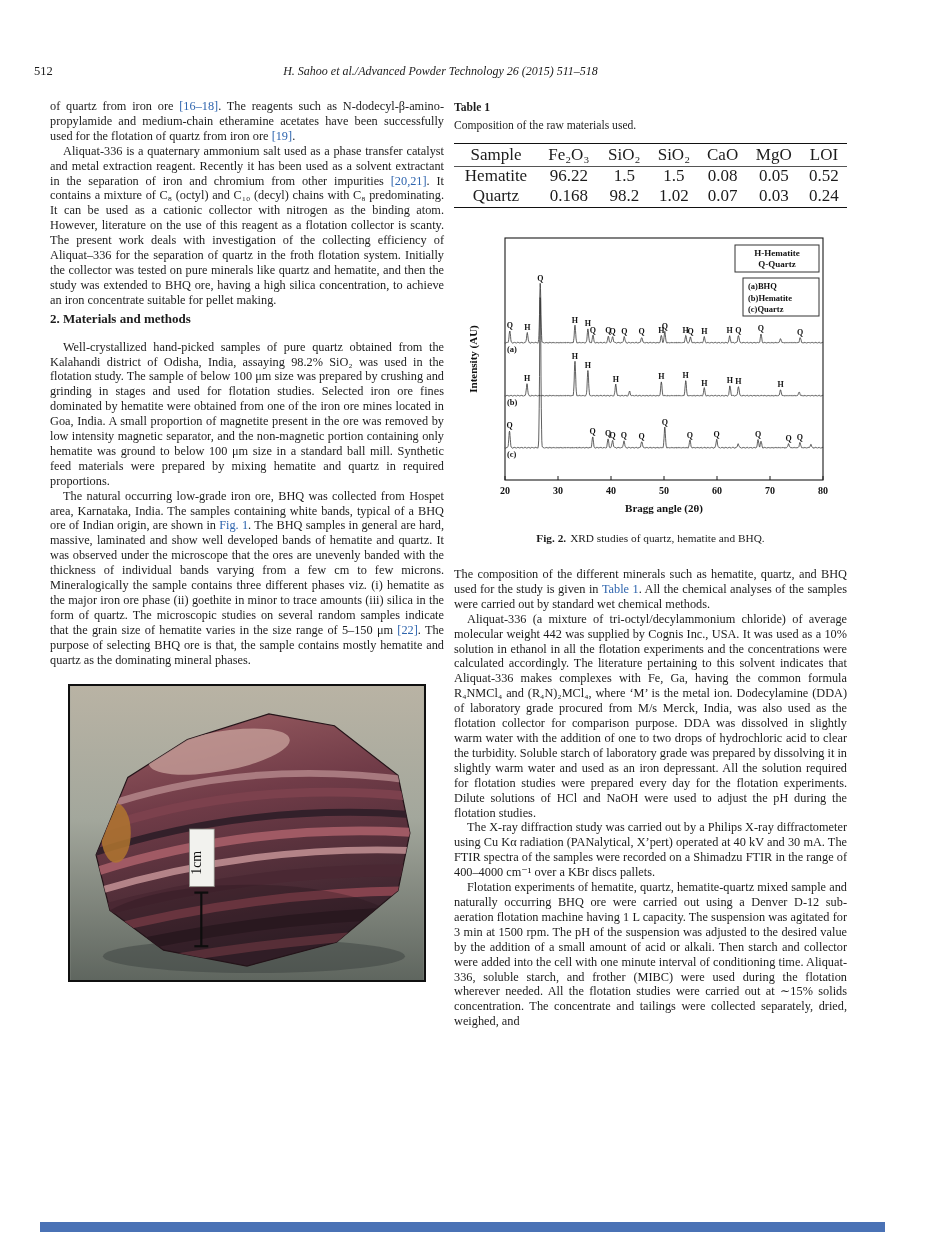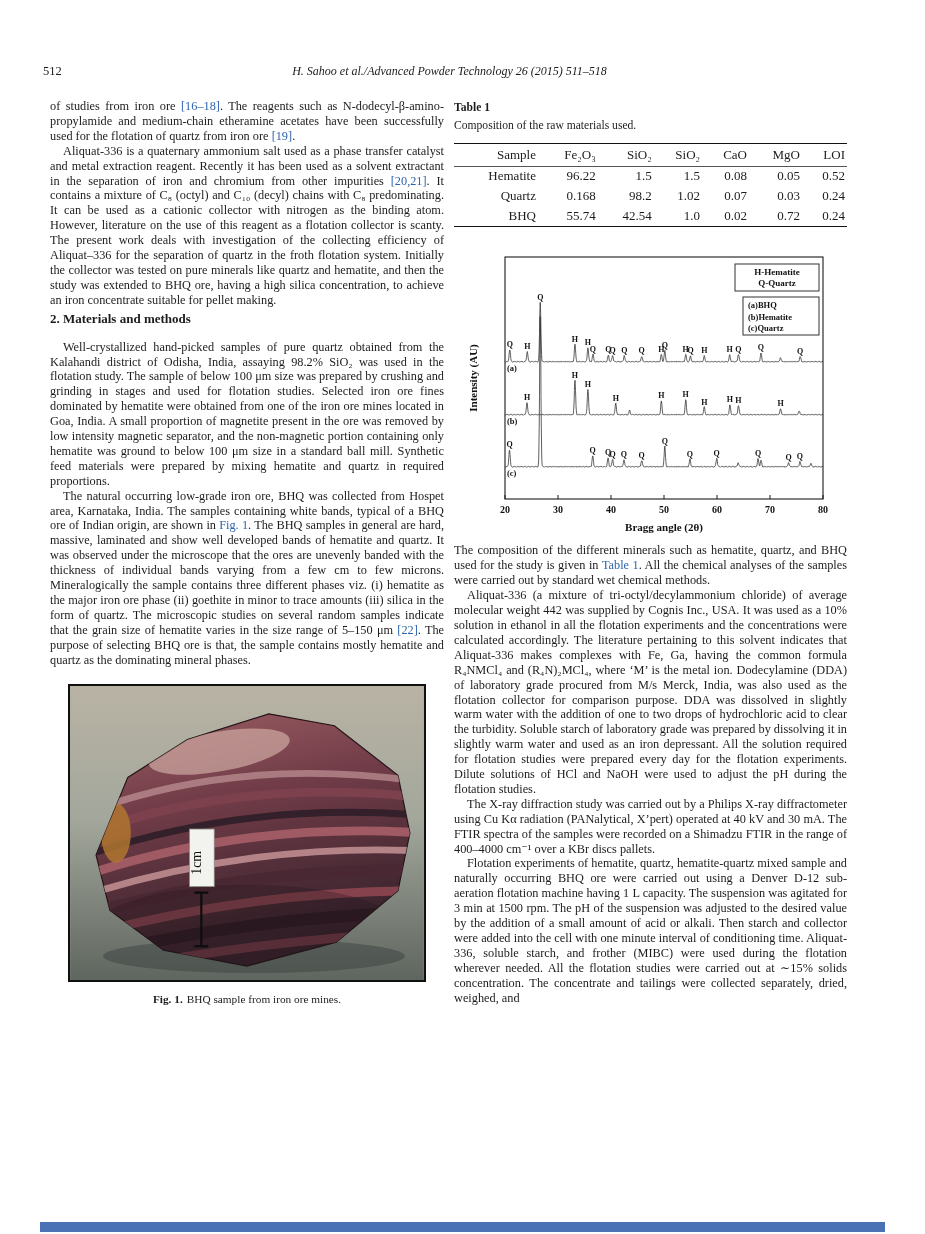--- a/index.html
+++ b/index.html
@@ -4,21 +4,21 @@
 <style>
   * { margin:0; padding:0; box-sizing:border-box; }
   html,body { background:#ffffff; }
   body {
     width:925px; height:1234px;
     font-family:"Liberation Serif","DejaVu Serif",serif;
     color:#1c1c1c;
   }
   .page { position:relative; width:925px; height:1234px; background:#fff; overflow:hidden; }
 
-  .pg-header { position:absolute; top:64px; left:43px; width:813px; text-align:center; font-size:12px; }
+  .pg-header { position:absolute; top:64px; left:34px; width:813px; text-align:center; font-size:12px; }
   .pg-num { position:absolute; left:0; top:0; font-size:12.5px; font-style:normal; }
   .running-title { font-style:italic; }
 
   .col { position:absolute; top:99px; font-size:12.3px; line-height:14.9px; text-align:justify; }
   .left  { left:50px;  width:394px; }
   .right { left:454px; width:393px; }
 
   .para { margin:0; }
   .ind { text-indent:13px; }
   .ref-link { color:#2e64ad; cursor:pointer;font-family:Liberation Serif, serif; }
@@ -29,21 +29,21 @@
   .photo-frame { width:358px; height:298px; margin:0 auto; border:2px solid #101010; background:#9aa098; overflow:hidden; }
   .photo-frame svg { display:block; }
 
   .caption { margin-top:11px; font-size:11.3px; text-align:center; line-height:13.5px; }
   .cap-label { font-weight:bold; }
   .cap-text { margin-left:4px; }
 
   .table-block { margin-top:2px; }
   .table-label { font-weight:bold; font-size:11.6px; }
   .table-caption { font-size:11.6px; margin:3px 0 9px; }
-  table.data-table { width:100%; border-collapse:collapse; font-size:13px; text-align:right;
+  table.data-table { width:100%; border-collapse:collapse; font-size:17px; text-align:center;
     border-top:1.4px solid #111; border-bottom:1.4px solid #111; }
   .data-table th { font-weight:normal; padding:4px 2px 3px; border-bottom:1px solid #555; }
   .data-table td { padding:2.5px 2px; }
   .data-table th:first-child, .data-table td:first-child { width:84px; }
 
   .fig2 { margin-top:24px; }
   .chart { width:372px; height:292px; margin:0 auto; }
   .fig2 .caption { margin-top:8px; margin-bottom:22px; }
 
   .footer-bar { position:absolute; left:40px; top:1222px; width:845px; height:10px; background:#4a72b5; }
@@ -52,21 +52,21 @@
 <body>
 
 <div class="page">
 
   <header class="pg-header">
     <span class="pg-num">512</span>
     <span class="running-title">H. Sahoo et al./Advanced Powder Technology 26 (2015) 511–518</span>
   </header>
 
   <div class="col left">
-    <p class="para"><span>of studies from iron ore </span><span class="ref-link">[16–18]</span><span>. The reagents such as N-dodecyl-β-amino-propylamide and medium-chain etheramine acetates have been successfully used for the flotation of quartz from iron ore </span><span class="ref-link">[19]</span><span>.</span></p>
+    <p class="para"><span>of quartz from iron ore </span><span class="ref-link">[16–18]</span><span>. The reagents such as N-dodecyl-β-amino-propylamide and medium-chain etheramine acetates have been successfully used for the flotation of quartz from iron ore </span><span class="ref-link">[19]</span><span>.</span></p>
     <p class="para ind"><span>Aliquat-336 is a quaternary ammonium salt used as a phase transfer catalyst and metal extraction reagent. Recently it has been used as a solvent extractant in the separation of iron and chromium from other impurities </span><span class="ref-link">[20,21]</span><span>. It contains a mixture of C₈ (octyl) and C₁₀ (decyl) chains with C₈ predominating. It can be used as a cationic collector with nitrogen as the binding atom. However, literature on the use of this reagent as a flotation collector is scanty. The present work deals with investigation of the collecting efficiency of Aliquat–336 for the separation of quartz in the froth flotation system. Initially the collector was tested on pure minerals like quartz and hematite, and then the study was extended to BHQ ore, having a high silica concentration, to achieve an iron concentrate suitable for pellet making.</span></p>
     <h2 class="sec-heading">2. Materials and methods</h2>
     <p class="para ind"><span>Well-crystallized hand-picked samples of pure quartz obtained from the Kalahandi district of Odisha, India, assaying 98.2% SiO₂ was used in the flotation study. The sample of below 100 μm size was prepared by crushing and grinding in stages and used for flotation studies. Selected iron ore fines dominated by hematite were obtained from one of the iron ore mines located in Goa, India. A small proportion of magnetite present in the ore was removed by low intensity magnetic separator, and the non-magnetic portion containing only hematite was ground to below 100 μm size in a standard ball mill. Synthetic feed materials were prepared by mixing hematite and quartz in required proportions.</span></p>
     <p class="para ind"><span>The natural occurring low-grade iron ore, BHQ was collected from Hospet area, Karnataka, India. The samples containing white bands, typical of a BHQ ore of Indian origin, are shown in </span><span class="ref-link">Fig. 1</span><span>. The BHQ samples in general are hard, massive, laminated and show well developed bands of hematite and quartz. It was observed under the microscope that the ores are unevenly banded with the thickness of individual bands varying from a few cm to few microns. Mineralogically the sample contains three different phases viz. (i) hematite as the major iron ore phase (ii) goethite in minor to trace amounts (iii) silica in the form of quartz. The microscopic studies on several random samples indicate that the grain size of hematite varies in the size range of 5–150 μm </span><span class="ref-link">[22]</span><span>. The purpose of selecting BHQ ore is that, the sample contains mostly hematite and quartz as the dominating mineral phases.</span></p>
 
     <figure class="fig1">
       <div class="photo-frame">
         <svg viewBox="0 0 356 296" width="354" height="294">
           <defs>
             <linearGradient id="g-bg" x1="0" y1="0" x2="0" y2="1">
@@ -100,23 +100,20 @@
             <ellipse cx="46" cy="148" rx="15" ry="30" fill="#b0762f" opacity="0.85"></ellipse>
             <ellipse cx="180" cy="250" rx="160" ry="50" fill="#241419" opacity="0.3"></ellipse>
           </g>
           <rect x="120" y="144" width="25" height="58" fill="#f2f2ee" stroke="#8a8a82" stroke-width="0.8"></rect>
           <text x="132" y="178" transform="rotate(-90 132 178)" text-anchor="middle" font-size="14" fill="#111" font-family="&quot;Liberation Serif&quot;,&quot;DejaVu Serif&quot;,serif">1cm</text>
           <line x1="132" y1="208" x2="132" y2="262" stroke="#0d0d0d" stroke-width="2.2"></line>
           <line x1="125" y1="208" x2="139" y2="208" stroke="#0d0d0d" stroke-width="2.2"></line>
           <line x1="125" y1="262" x2="139" y2="262" stroke="#0d0d0d" stroke-width="2.2"></line>
         </svg>
       </div>
-      <figcaption class="caption">
-        <span class="cap-label">Fig. 1.</span><span class="cap-text">BHQ sample from iron ore mines.</span>
-      </figcaption>
     </figure>
   </div>
 
   <div class="col right">
 
     <div class="table-block">
       <div class="table-label">Table 1</div>
       <div class="table-caption">Composition of the raw materials used.</div>
       <table class="data-table" data-table="table1">
         <thead>
@@ -140,29 +137,20 @@
               <td>0.05</td>
               <td>0.52</td>
             </tr>
             <tr>
               <td>Quartz</td>
               <td>0.168</td>
               <td>98.2</td>
               <td>1.02</td>
               <td>0.07</td>
               <td>0.03</td>
-              <td>0.24</td>
-            </tr>
-            <tr>
-              <td>BHQ</td>
-              <td>55.74</td>
-              <td>42.54</td>
-              <td>1.0</td>
-              <td>0.02</td>
-              <td>0.72</td>
               <td>0.24</td>
             </tr>
           </tbody>
       </table>
     </div>
 
     <figure class="fig2">
       <div class="chart"><svg viewBox="0 0 372 292" width="372" height="292">
             <rect x="40" y="6" width="318" height="242" fill="#fff" stroke="#1a1a1a" stroke-width="1.1"></rect>
             <line x1="40" y1="248" x2="40" y2="244" stroke="#1a1a1a" stroke-width="1"></line>
@@ -229,20 +217,23 @@
             <text x="334.94500000000005" y="207.97400000000002" text-anchor="middle" font-size="8" font-weight="bold" font-family="&quot;Liberation Serif&quot;,&quot;DejaVu Serif&quot;,serif" fill="#111">Q</text>
             <text x="42" y="225.056" font-size="8.5" font-weight="bold" font-family="&quot;Liberation Serif&quot;,&quot;DejaVu Serif&quot;,serif" fill="#111">(c)</text>
             <rect x="270" y="13" width="84" height="27" fill="#fff" stroke="#333" stroke-width="1"></rect>
             <text x="312" y="24" text-anchor="middle" font-size="9" font-weight="bold" font-family="&quot;Liberation Serif&quot;,&quot;DejaVu Serif&quot;,serif" fill="#111">H-Hematite</text>
             <text x="312" y="35" text-anchor="middle" font-size="9" font-weight="bold" font-family="&quot;Liberation Serif&quot;,&quot;DejaVu Serif&quot;,serif" fill="#111">Q-Quartz</text>
             <rect x="278" y="46" width="76" height="38" fill="#fff" stroke="#333" stroke-width="1"></rect>
             <text x="283" y="57" font-size="8.5" font-weight="bold" font-family="&quot;Liberation Serif&quot;,&quot;DejaVu Serif&quot;,serif" fill="#111">(a)BHQ</text>
             <text x="283" y="68.5" font-size="8.5" font-weight="bold" font-family="&quot;Liberation Serif&quot;,&quot;DejaVu Serif&quot;,serif" fill="#111">(b)Hematite</text>
             <text x="283" y="80" font-size="8.5" font-weight="bold" font-family="&quot;Liberation Serif&quot;,&quot;DejaVu Serif&quot;,serif" fill="#111">(c)Quartz</text>
           </svg></div>
+      <figcaption class="caption">
+        <span class="cap-label">Fig. 2.</span><span class="cap-text">XRD studies of quartz, hematite and BHQ.</span>
+      </figcaption>
     </figure>
 
     <p class="para"><span>The composition of the different minerals such as hematite, quartz, and BHQ used for the study is given in </span><span class="ref-link">Table 1</span><span>. All the chemical analyses of the samples were carried out by standard wet chemical methods.</span></p>
     <p class="para ind"><span>Aliquat-336 (a mixture of tri-octyl/decylammonium chloride) of average molecular weight 442 was supplied by Cognis Inc., USA. It was used as a 10% solution in ethanol in all the flotation experiments and the concentrations were calculated accordingly. The literature pertaining to this solvent indicates that Aliquat-336 makes complexes with Fe, Ga, having the common formula R₄NMCl₄ and (R₄N)₂MCl₄, where ‘M’ is the metal ion. Dodecylamine (DDA) of laboratory grade procured from M/s Merck, India, was also used as the flotation collector for comparison purpose. DDA was dissolved in slightly warm water with the addition of one to two drops of hydrochloric acid to clear the turbidity. Soluble starch of laboratory grade was prepared by dissolving it in slightly warm water and used as an iron depressant. All the solution required for flotation studies were prepared every day for the flotation experiments. Dilute solutions of HCl and NaOH were used to adjust the pH during the flotation studies.</span></p>
     <p class="para ind"><span>The X-ray diffraction study was carried out by a Philips X-ray diffractometer using Cu Kα radiation (PANalytical, X’pert) operated at 40 kV and 30 mA. The FTIR spectra of the samples were recorded on a Shimadzu FTIR in the range of 400–4000 cm⁻¹ over a KBr discs pallets.</span></p>
     <p class="para ind"><span>Flotation experiments of hematite, quartz, hematite-quartz mixed sample and naturally occurring BHQ ore were carried out using a Denver D-12 sub-aeration flotation machine having 1 L capacity. The suspension was agitated for 3 min at 1500 rpm. The pH of the suspension was adjusted to the desired value by the addition of a small amount of acid or alkali. Then starch and collector were added into the cell with one minute interval of conditioning time. Aliquat-336, soluble starch, and frother (MIBC) were used during the flotation wherever needed. All the flotation studies were carried out at ∼15% solids concentration. The concentrate and tailings were collected separately, dried, weighed, and</span></p>
   </div>
 
   <div class="footer-bar"></div>
 </div>

